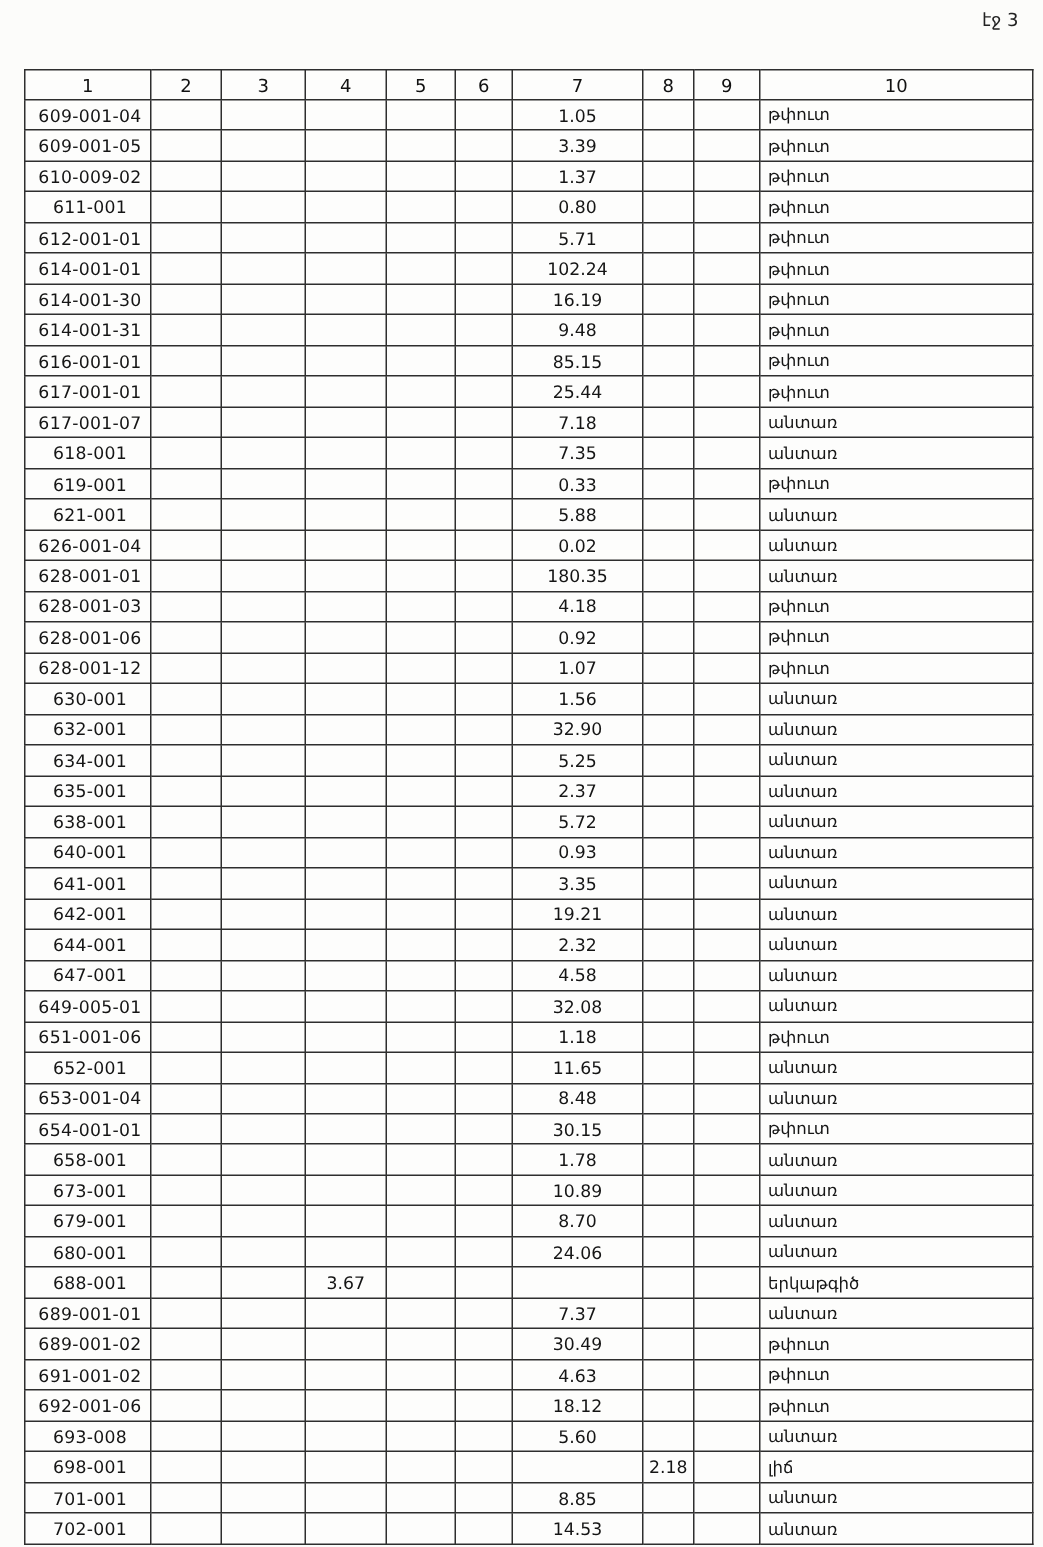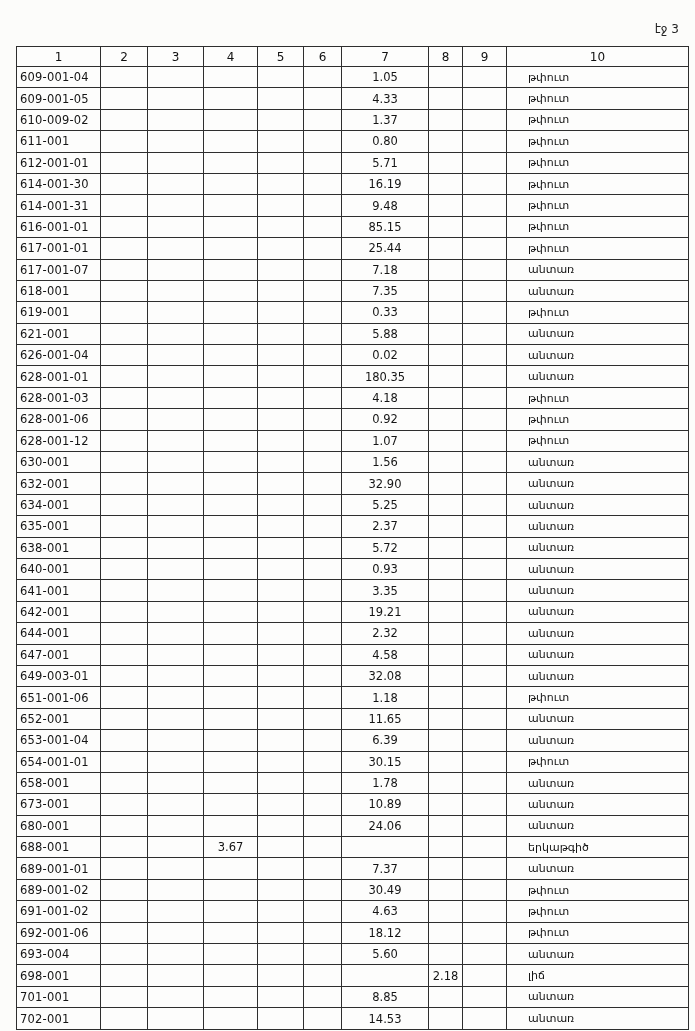--- a/index.html
+++ b/index.html
@@ -10,21 +10,21 @@
     width: 695px;
     height: 1031px;
     position: relative;
     background: #fcfcfa;
     font-family: "DejaVu Sans", sans-serif;
     color: #1c1c1c;
     overflow: hidden;
   }
   .corner-label {
     position: absolute;
-    top: 22px;
+    top: 6px;
     right: 16px;
     font-size: 12px;
     color: #222;
   }
   table.sheet {
     position: absolute;
     left: 16px;
     top: 46px;
     width: 672px;
     height: 984px;
@@ -45,33 +45,33 @@
     font-weight: normal;
     text-align: center;
     color: #111;
   }
   .sheet td {
     height: 17px;
     font-size: 11.5px;
     color: #151515;
   }
   td.c1 {
-    text-align: left;
+    text-align: center;
     padding-left: 3px;
     letter-spacing: 0.2px;
   }
   td.c2, td.c3, td.c5, td.c6, td.c9 {
     text-align: center;
   }
   td.c4, td.c7, td.c8 {
     text-align: center;
   }
   td.c10 {
     text-align: left;
-    padding-left: 21px;
+    padding-left: 5px;
     font-size: 11px;
   }
 </style>
 </head>
 <body>
 
 <div class="corner-label">էջ 3</div>
 
 <table class="sheet">
   <colgroup>
@@ -113,21 +113,21 @@
         <td class="c9"></td>
         <td class="c10">թփուտ</td>
       </tr>
       <tr>
         <td class="c1">609-001-05</td>
         <td class="c2"></td>
         <td class="c3"></td>
         <td class="c4"></td>
         <td class="c5"></td>
         <td class="c6"></td>
-        <td class="c7">4.33</td>
+        <td class="c7">3.39</td>
         <td class="c8"></td>
         <td class="c9"></td>
         <td class="c10">թփուտ</td>
       </tr>
       <tr>
         <td class="c1">610-009-02</td>
         <td class="c2"></td>
         <td class="c3"></td>
         <td class="c4"></td>
         <td class="c5"></td>
@@ -155,20 +155,32 @@
         <td class="c3"></td>
         <td class="c4"></td>
         <td class="c5"></td>
         <td class="c6"></td>
         <td class="c7">5.71</td>
         <td class="c8"></td>
         <td class="c9"></td>
         <td class="c10">թփուտ</td>
       </tr>
       <tr>
+        <td class="c1">614-001-01</td>
+        <td class="c2"></td>
+        <td class="c3"></td>
+        <td class="c4"></td>
+        <td class="c5"></td>
+        <td class="c6"></td>
+        <td class="c7">102.24</td>
+        <td class="c8"></td>
+        <td class="c9"></td>
+        <td class="c10">թփուտ</td>
+      </tr>
+      <tr>
         <td class="c1">614-001-30</td>
         <td class="c2"></td>
         <td class="c3"></td>
         <td class="c4"></td>
         <td class="c5"></td>
         <td class="c6"></td>
         <td class="c7">16.19</td>
         <td class="c8"></td>
         <td class="c9"></td>
         <td class="c10">թփուտ</td>
@@ -431,21 +443,21 @@
         <td class="c3"></td>
         <td class="c4"></td>
         <td class="c5"></td>
         <td class="c6"></td>
         <td class="c7">4.58</td>
         <td class="c8"></td>
         <td class="c9"></td>
         <td class="c10">անտառ</td>
       </tr>
       <tr>
-        <td class="c1">649-003-01</td>
+        <td class="c1">649-005-01</td>
         <td class="c2"></td>
         <td class="c3"></td>
         <td class="c4"></td>
         <td class="c5"></td>
         <td class="c6"></td>
         <td class="c7">32.08</td>
         <td class="c8"></td>
         <td class="c9"></td>
         <td class="c10">անտառ</td>
       </tr>
@@ -473,21 +485,21 @@
         <td class="c9"></td>
         <td class="c10">անտառ</td>
       </tr>
       <tr>
         <td class="c1">653-001-04</td>
         <td class="c2"></td>
         <td class="c3"></td>
         <td class="c4"></td>
         <td class="c5"></td>
         <td class="c6"></td>
-        <td class="c7">6.39</td>
+        <td class="c7">8.48</td>
         <td class="c8"></td>
         <td class="c9"></td>
         <td class="c10">անտառ</td>
       </tr>
       <tr>
         <td class="c1">654-001-01</td>
         <td class="c2"></td>
         <td class="c3"></td>
         <td class="c4"></td>
         <td class="c5"></td>
@@ -515,20 +527,32 @@
         <td class="c3"></td>
         <td class="c4"></td>
         <td class="c5"></td>
         <td class="c6"></td>
         <td class="c7">10.89</td>
         <td class="c8"></td>
         <td class="c9"></td>
         <td class="c10">անտառ</td>
       </tr>
       <tr>
+        <td class="c1">679-001</td>
+        <td class="c2"></td>
+        <td class="c3"></td>
+        <td class="c4"></td>
+        <td class="c5"></td>
+        <td class="c6"></td>
+        <td class="c7">8.70</td>
+        <td class="c8"></td>
+        <td class="c9"></td>
+        <td class="c10">անտառ</td>
+      </tr>
+      <tr>
         <td class="c1">680-001</td>
         <td class="c2"></td>
         <td class="c3"></td>
         <td class="c4"></td>
         <td class="c5"></td>
         <td class="c6"></td>
         <td class="c7">24.06</td>
         <td class="c8"></td>
         <td class="c9"></td>
         <td class="c10">անտառ</td>
@@ -587,21 +611,21 @@
         <td class="c3"></td>
         <td class="c4"></td>
         <td class="c5"></td>
         <td class="c6"></td>
         <td class="c7">18.12</td>
         <td class="c8"></td>
         <td class="c9"></td>
         <td class="c10">թփուտ</td>
       </tr>
       <tr>
-        <td class="c1">693-004</td>
+        <td class="c1">693-008</td>
         <td class="c2"></td>
         <td class="c3"></td>
         <td class="c4"></td>
         <td class="c5"></td>
         <td class="c6"></td>
         <td class="c7">5.60</td>
         <td class="c8"></td>
         <td class="c9"></td>
         <td class="c10">անտառ</td>
       </tr>

